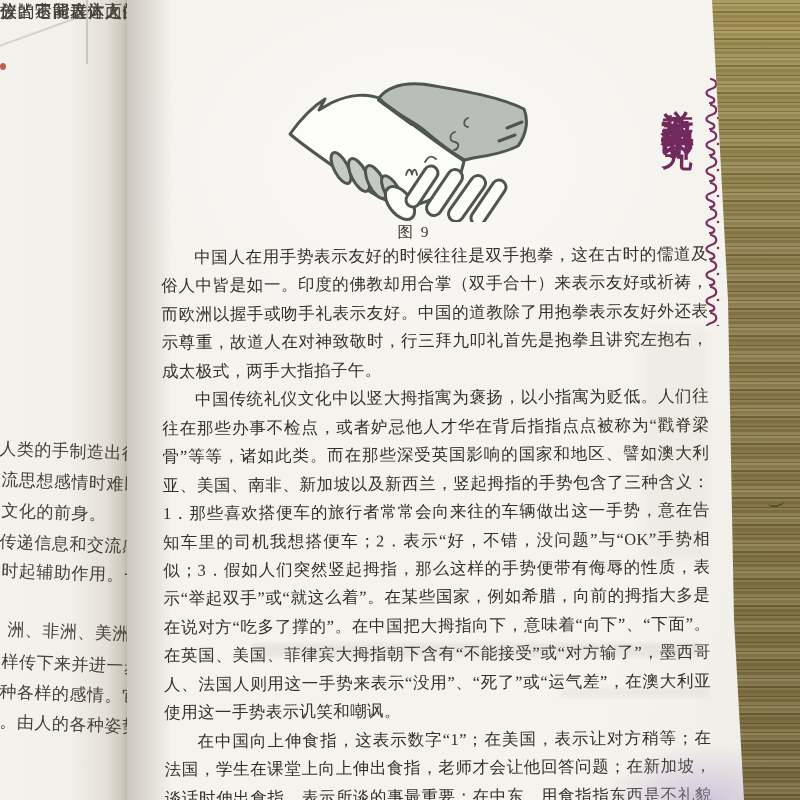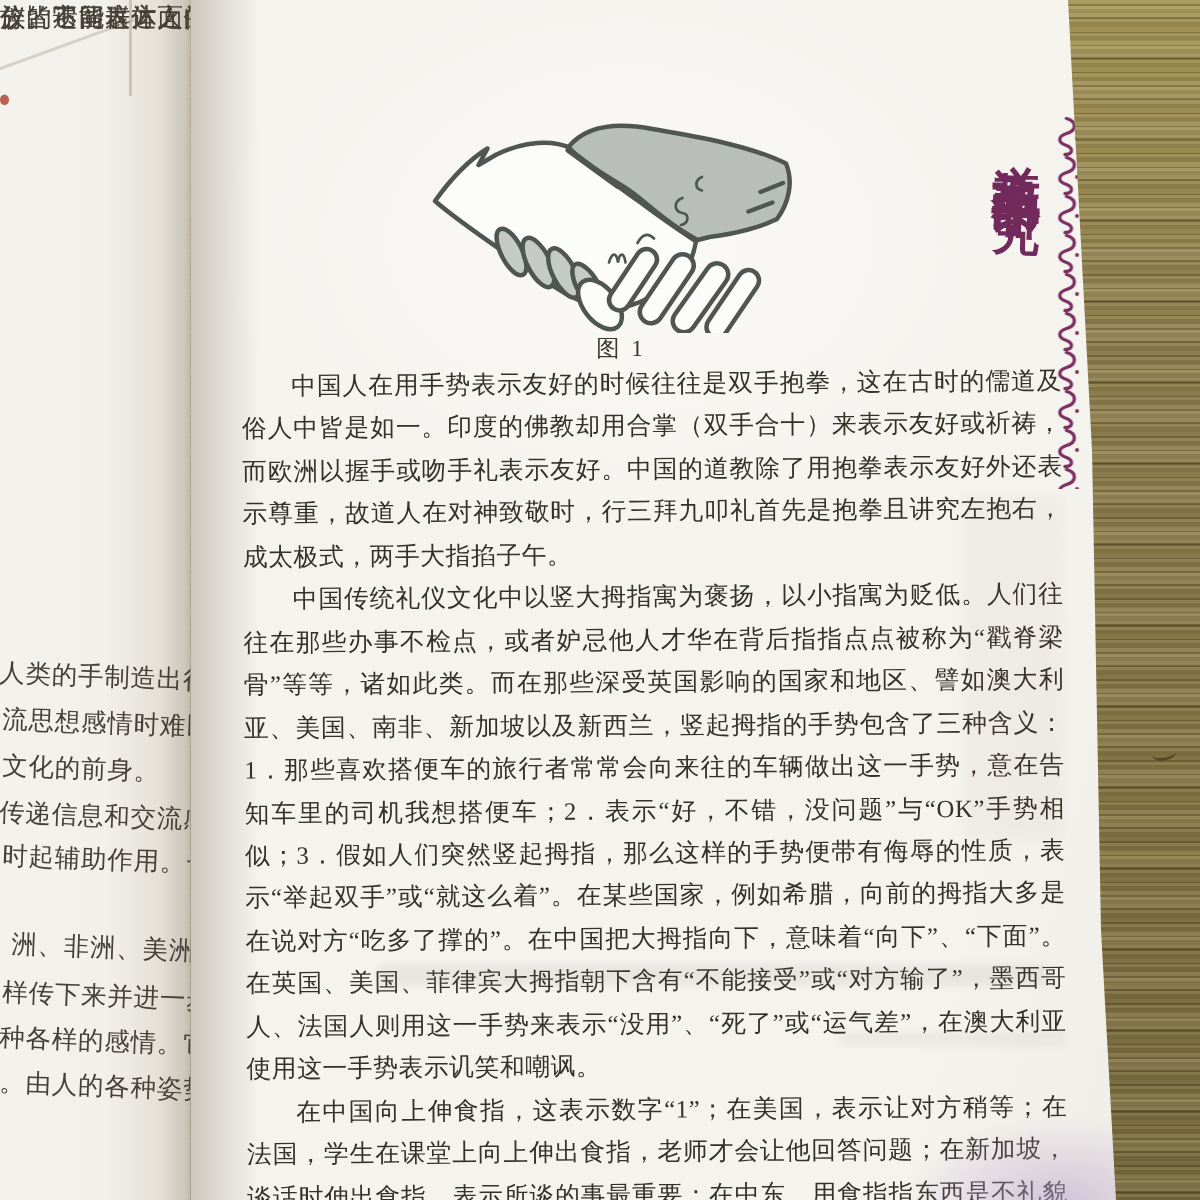--- a/index.html
+++ b/index.html
@@ -177,21 +177,21 @@
       </g>
 
       <g stroke="#4e564f" stroke-width="1.8" fill="none" stroke-linecap="round">
         <path d="M128,103 c2,-7 5,-7 6,0 c1,-7 4,-7 5,0"></path>
         <path d="M147,90 q5,-9 11,-3"></path>
         <path d="M177,60 c-6,2 -6,9 0,10 c5,1 4,7 -1,8"></path>
         <path d="M190,46 c-5,2 -5,8 0,9"></path>
       </g>
     </svg>
 
-    <div class="figure-caption">图 1</div>
+    <div class="figure-caption">图 9</div>
 
     <div class="bodytext">
       <p>中国人在用手势表示友好的时候往往是双手抱拳，这在古时的儒道及俗人中皆是如一。印度的佛教却用合掌（双手合十）来表示友好或祈祷，而欧洲以握手或吻手礼表示友好。中国的道教除了用抱拳表示友好外还表示尊重，故道人在对神致敬时，行三拜九叩礼首先是抱拳且讲究左抱右，成太极式，两手大指掐子午。</p>
       <p>中国传统礼仪文化中以竖大拇指寓为褒扬，以小指寓为贬低。人们往往在那些办事不检点，或者妒忌他人才华在背后指指点点被称为“戳脊梁骨”等等，诸如此类。而在那些深受英国影响的国家和地区、譬如澳大利亚、美国、南非、新加坡以及新西兰，竖起拇指的手势包含了三种含义：1．那些喜欢搭便车的旅行者常常会向来往的车辆做出这一手势，意在告知车里的司机我想搭便车；2．表示“好，不错，没问题”与“OK”手势相似；3．假如人们突然竖起拇指，那么这样的手势便带有侮辱的性质，表示“举起双手”或“就这么着”。在某些国家，例如希腊，向前的拇指大多是在说对方“吃多了撑的”。在中国把大拇指向下，意味着“向下”、“下面”。在英国、美国、菲律宾大拇指朝下含有“不能接受”或“对方输了”，墨西哥人、法国人则用这一手势来表示“没用”、“死了”或“运气差”，在澳大利亚使用这一手势表示讥笑和嘲讽。</p>
       <p>在中国向上伸食指，这表示数字“1”；在美国，表示让对方稍等；在法国，学生在课堂上向上伸出食指，老师才会让他回答问题；在新加坡，谈话时伸出食指，表示所谈的事最重要；在中东、用食指指东西是不礼貌的；在美国、澳大利亚向上伸中指，意味着“搞那种关系”，表示侮辱；在法国，表示行为下流龌龊；在沙特</p>
     </div>
 
     <div class="bleed1"></div>
     <div class="bleed2"></div>
     <div class="bleed3"></div>

